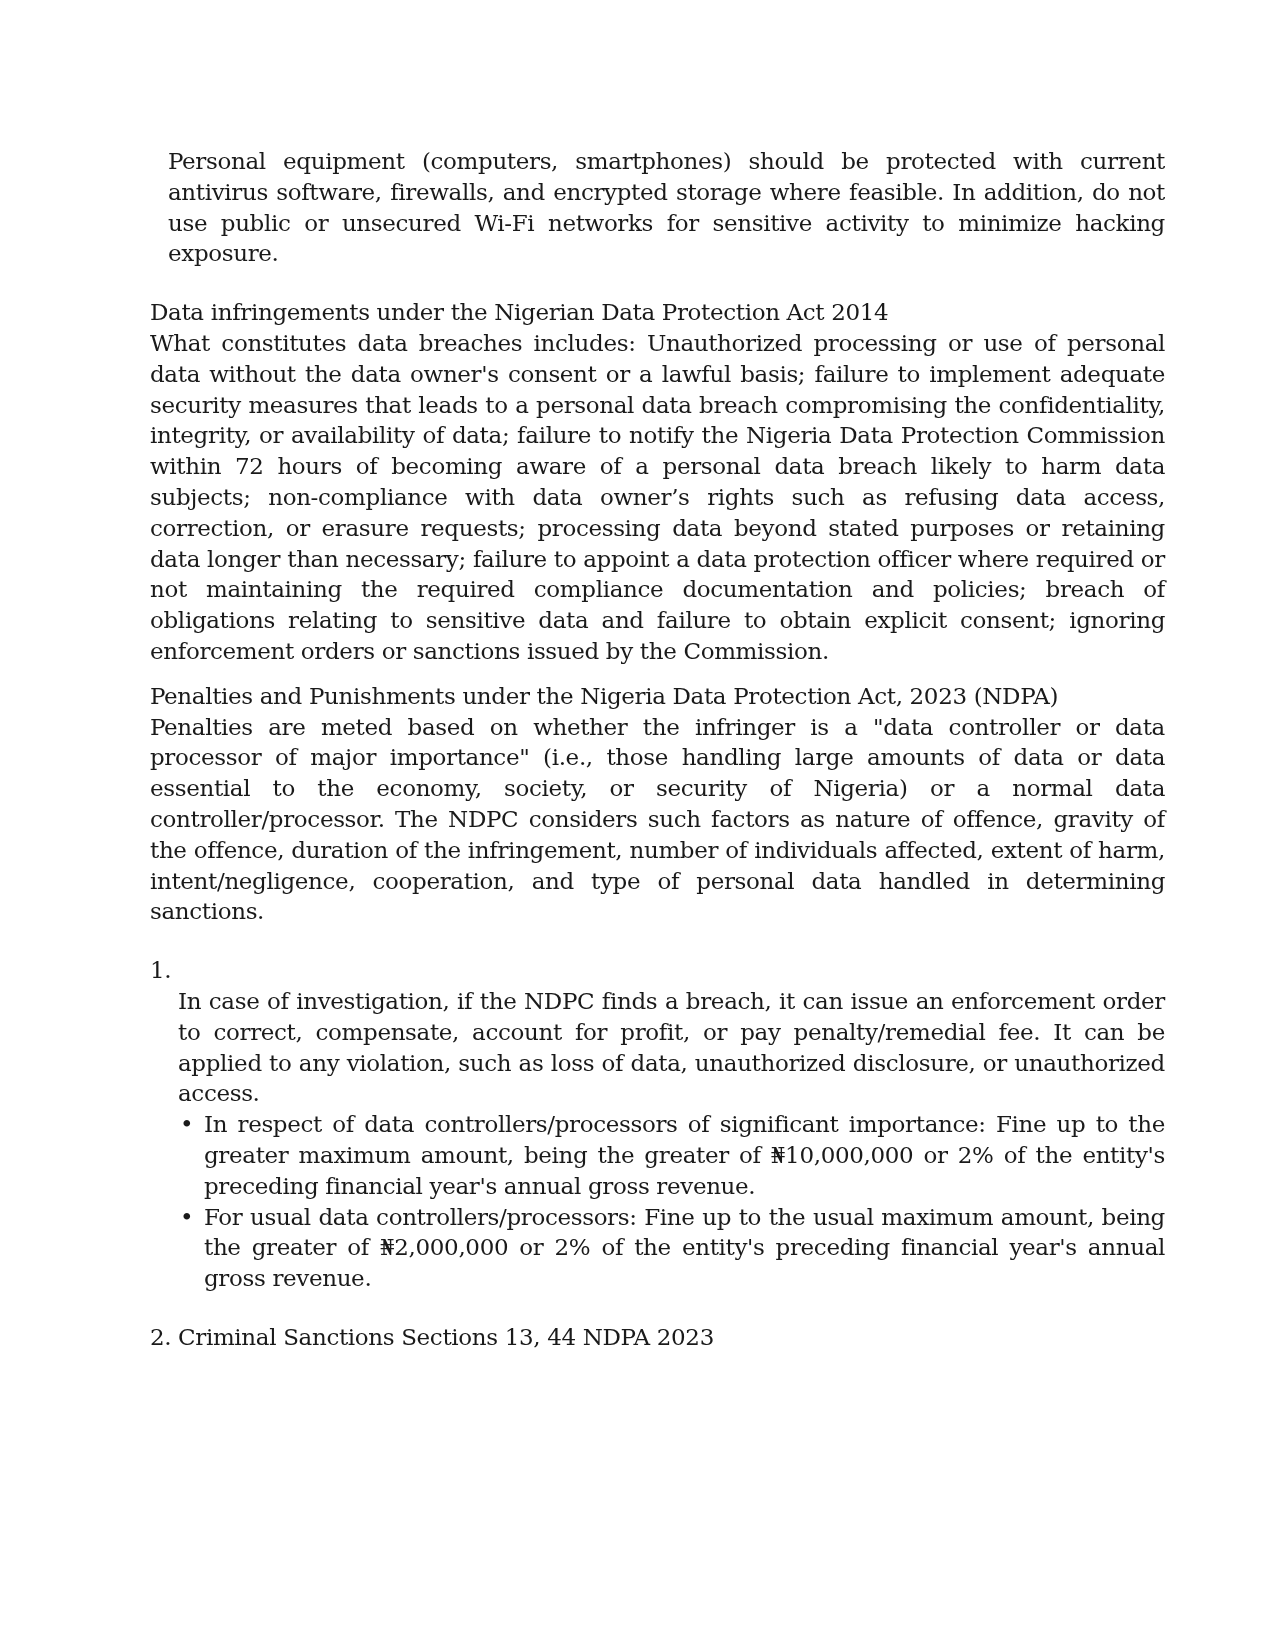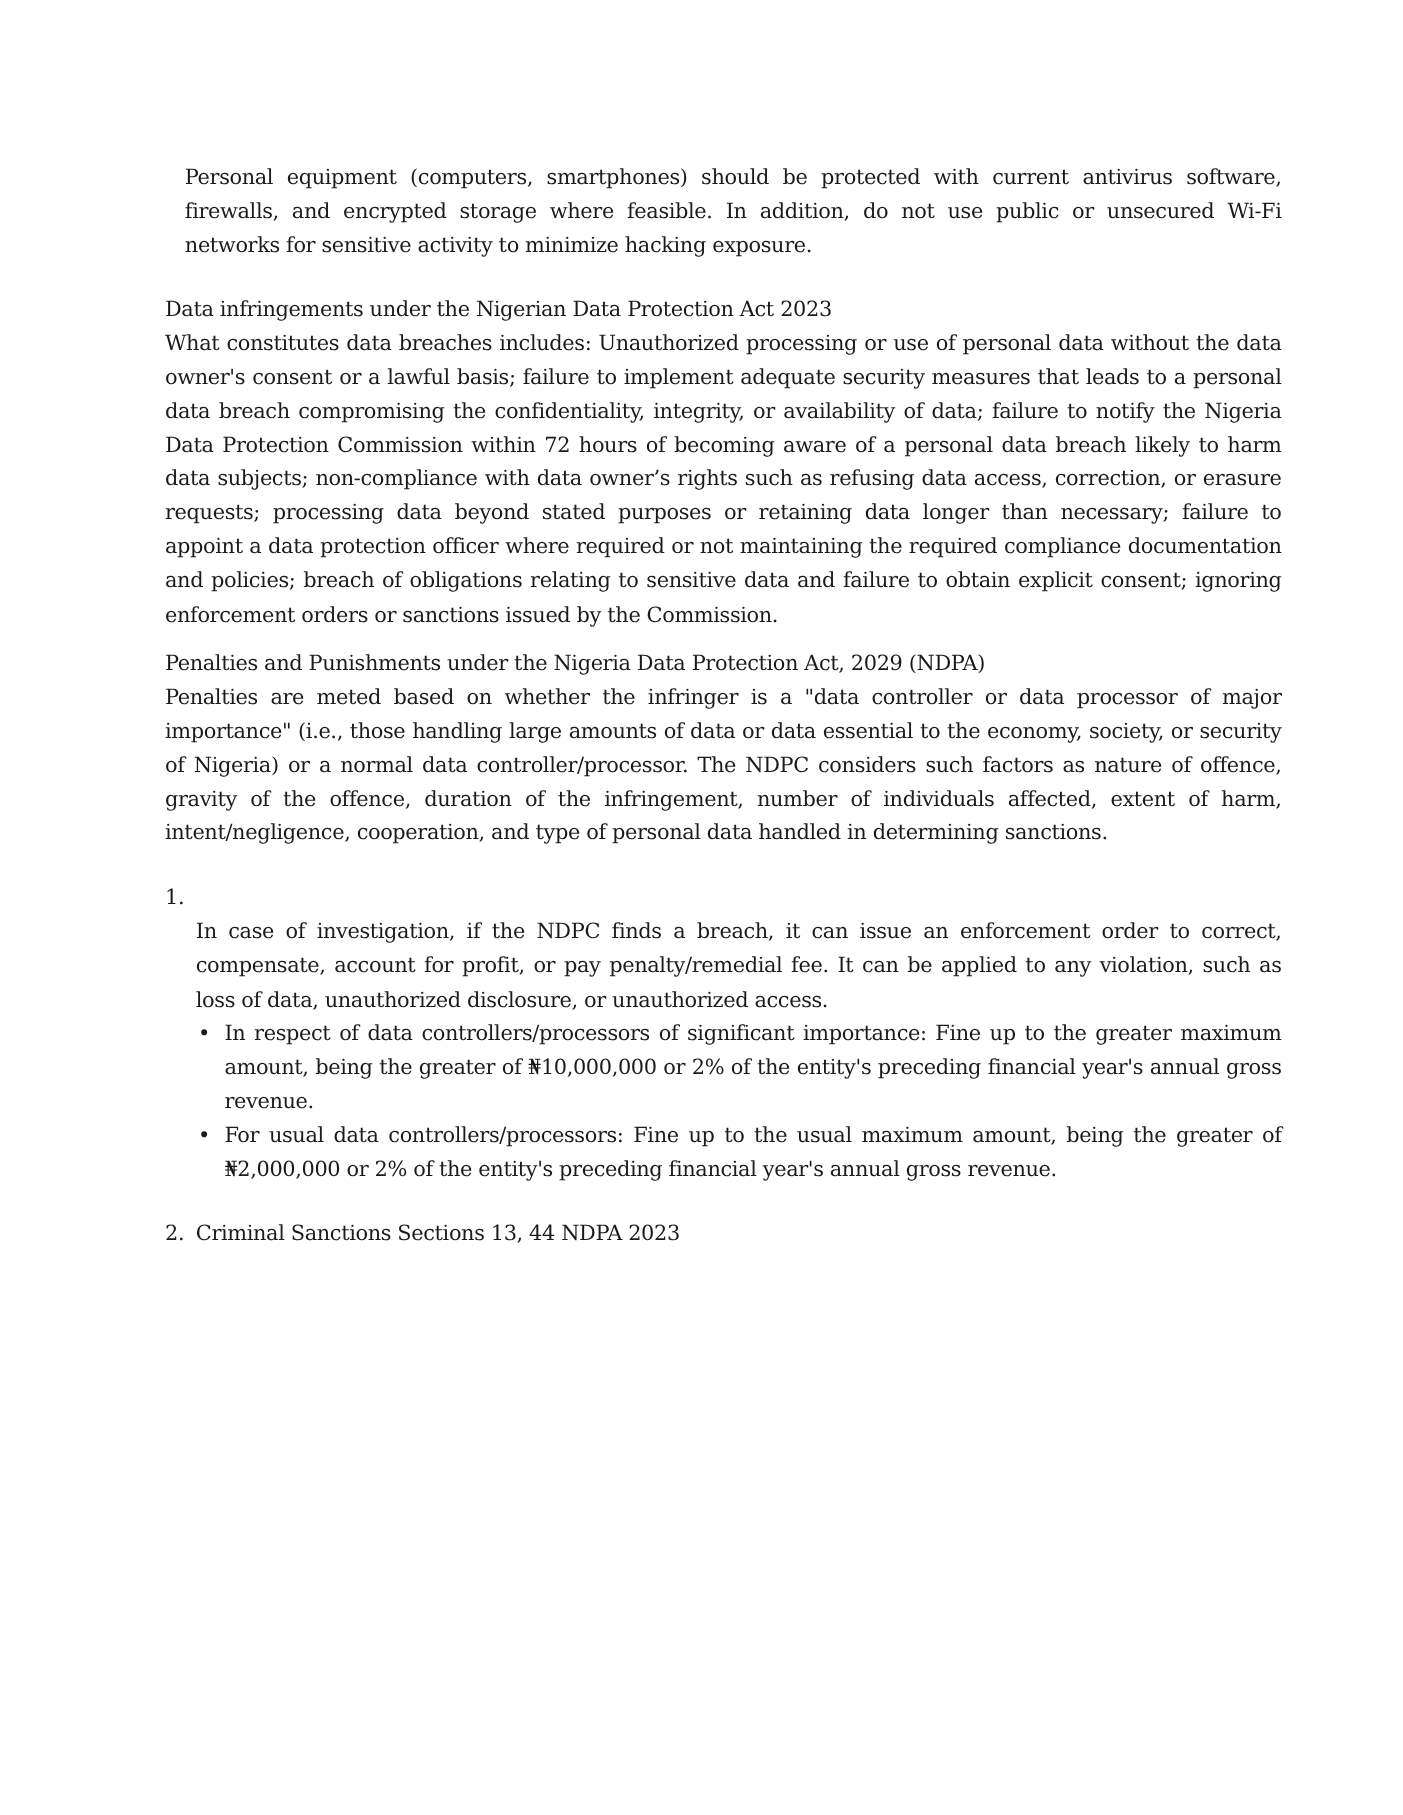--- a/index.html
+++ b/index.html
@@ -13,21 +13,21 @@
       position: relative;
       overflow: hidden;
       font-family: "DejaVu Serif", "Liberation Serif", serif;
       color: #1a1a1a;
     }
     .page {
       position: absolute;
       left: 150px;
       top: 146px;
       width: 1015px;
-      font-size: 19px;
+      font-size: 23px;
       line-height: 30.8px;
       letter-spacing: -0.35px;
     }
     .para {
       margin: 0;
       text-align: justify;
     }
     .indent-block {
       padding-left: 18px;
     }
@@ -70,28 +70,28 @@
 </head>
 <body>
 
 <div class="page">
 
   <p class="para indent-block">Personal equipment (computers, smartphones) should be protected with current antivirus software, firewalls, and encrypted storage where feasible. In addition, do not use public or unsecured Wi-Fi networks for sensitive activity to minimize hacking exposure.</p>
 
   <div class="gap-lg"></div>
 
   <section>
-    <p class="heading">Data infringements under the Nigerian Data Protection Act 2023</p>
+    <p class="heading">Data infringements under the Nigerian Data Protection Act 2014</p>
     <p class="para">What constitutes data breaches includes: Unauthorized processing or use of personal data without the data owner's consent or a lawful basis; failure to implement adequate security measures that leads to a personal data breach compromising the confidentiality, integrity, or availability of data; failure to notify the Nigeria Data Protection Commission within 72 hours of becoming aware of a personal data breach likely to harm data subjects; non-compliance with data owner’s rights such as refusing data access, correction, or erasure requests; processing data beyond stated purposes or retaining data longer than necessary; failure to appoint a data protection officer where required or not maintaining the required compliance documentation and policies; breach of obligations relating to sensitive data and failure to obtain explicit consent; ignoring enforcement orders or sanctions issued by the Commission.</p>
   </section>
 
   <div class="gap-sm"></div>
 
   <section>
-    <p class="heading">Penalties and Punishments under the Nigeria Data Protection Act, 2029 (NDPA)</p>
+    <p class="heading">Penalties and Punishments under the Nigeria Data Protection Act, 2023 (NDPA)</p>
     <p class="para">Penalties are meted based on whether the infringer is a "data controller or data processor of major importance" (i.e., those handling large amounts of data or data essential to the economy, society, or security of Nigeria) or a normal data controller/processor. The NDPC considers such factors as nature of offence, gravity of the offence, duration of the infringement, number of individuals affected, extent of harm, intent/negligence, cooperation, and type of personal data handled in determining sanctions.</p>
   </section>
 
   <div class="gap-lg"></div>
 
   <section>
     <p class="list-item-head">
       <span class="list-num">1.</span>
     </p>
     <p class="list-body">In case of investigation, if the NDPC finds a breach, it can issue an enforcement order to correct, compensate, account for profit, or pay penalty/remedial fee. It can be applied to any violation, such as loss of data, unauthorized disclosure, or unauthorized access.</p>

